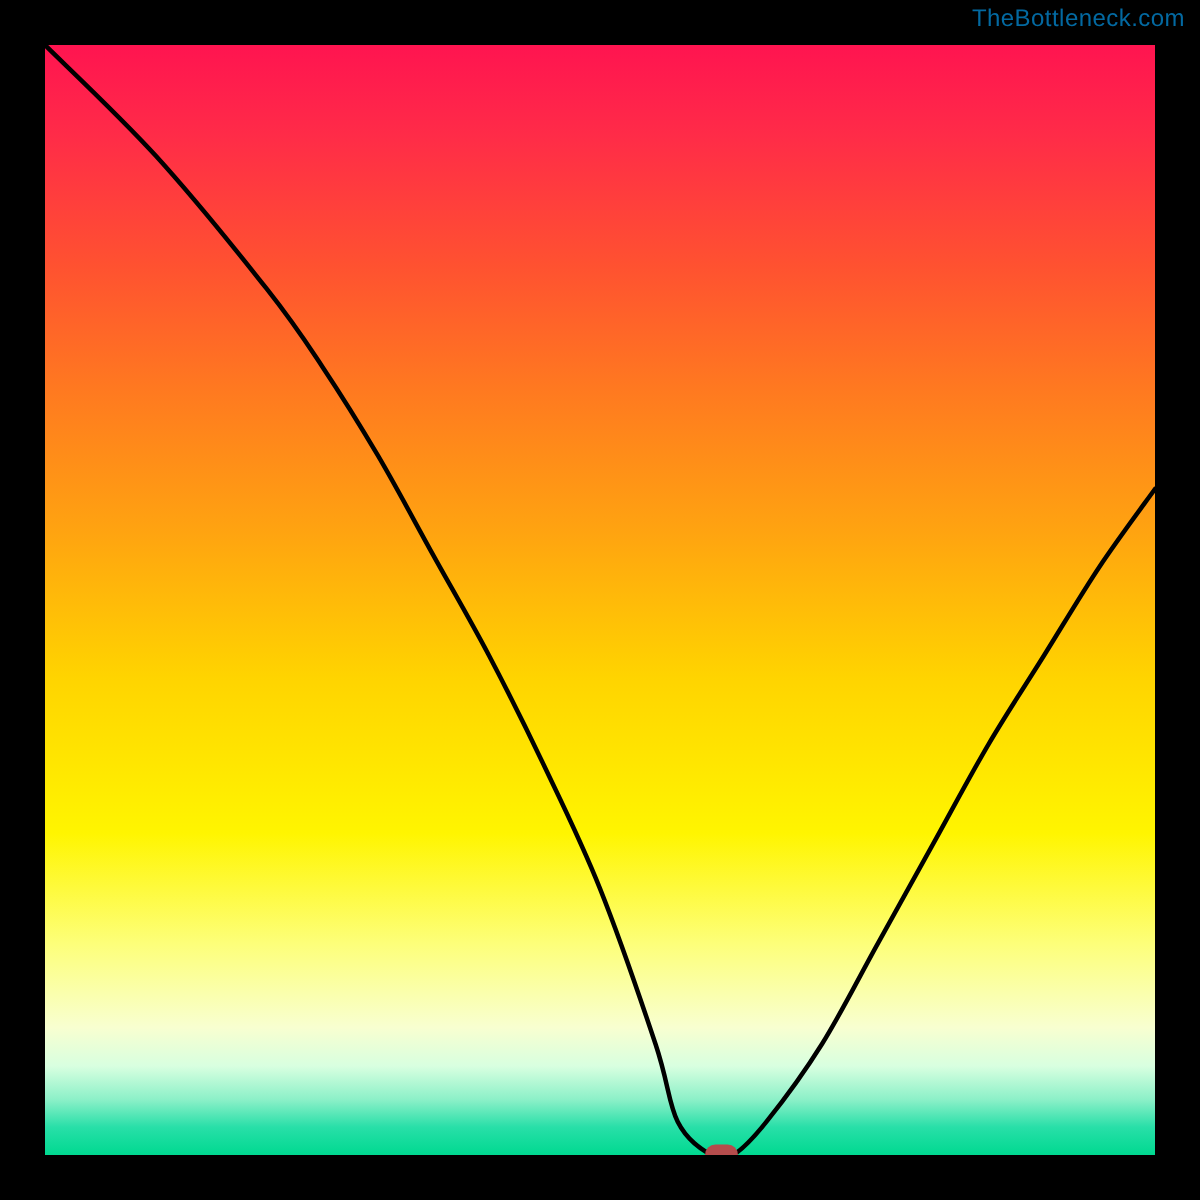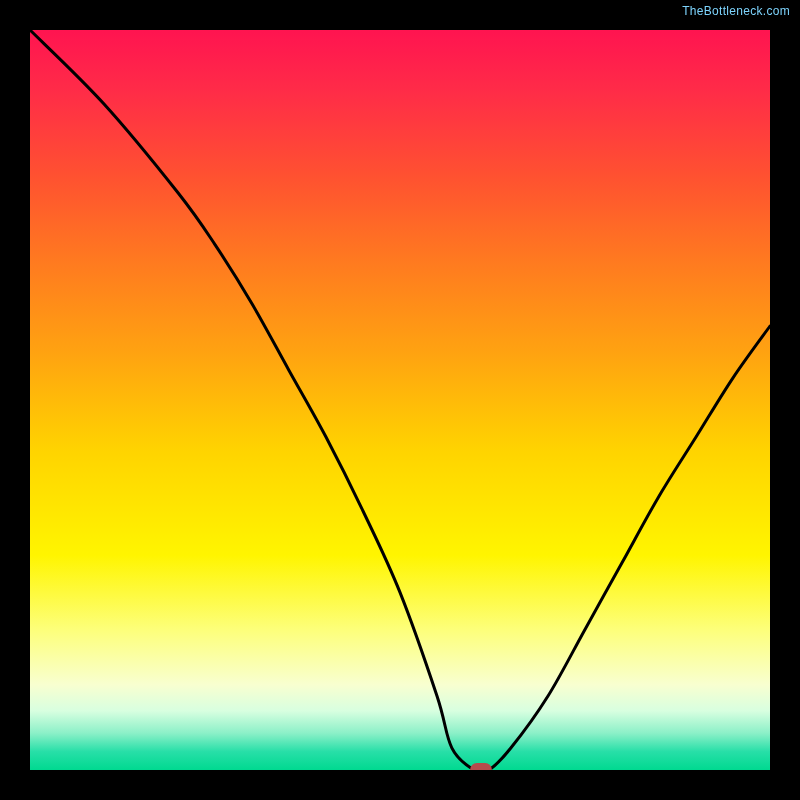--- a/index.html
+++ b/index.html
@@ -14,22 +14,22 @@
   .frame {
     position: relative;
     width: 800px;
     height: 800px;
     background: #000;
   }
   .watermark {
     position: absolute;
     top: 4px;
     right: 10px;
-    color: #7dd3fc;
-    font-size: 12px;
+    color: #0369a1;
+    font-size: 16px;
     font-weight: 500;
     letter-spacing: 0.3px;
     z-index: 20;
   }
   .plot-area {
     position: absolute;
     left: 30px;
     top: 30px;
     width: 740px;
     height: 740px;

